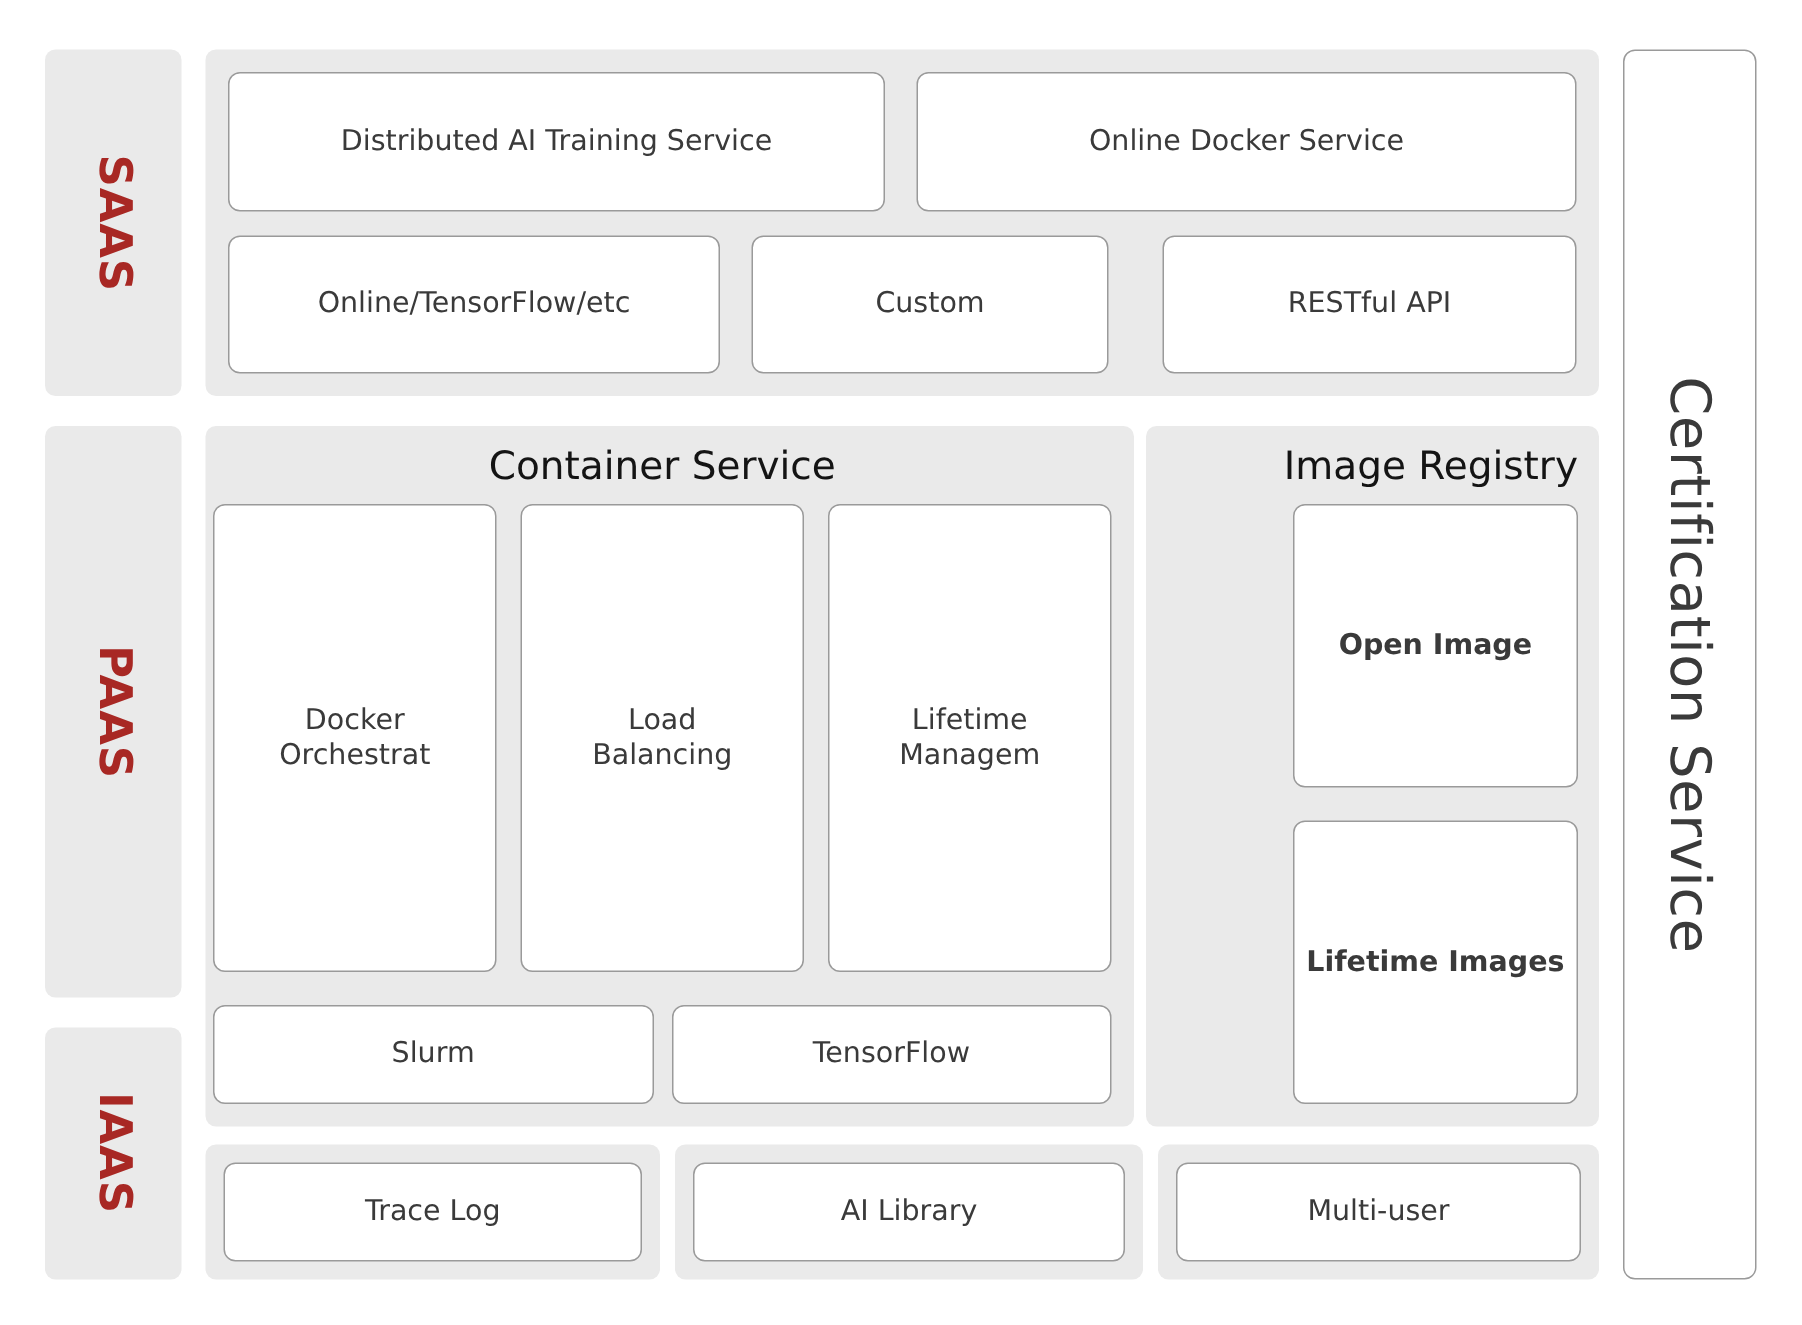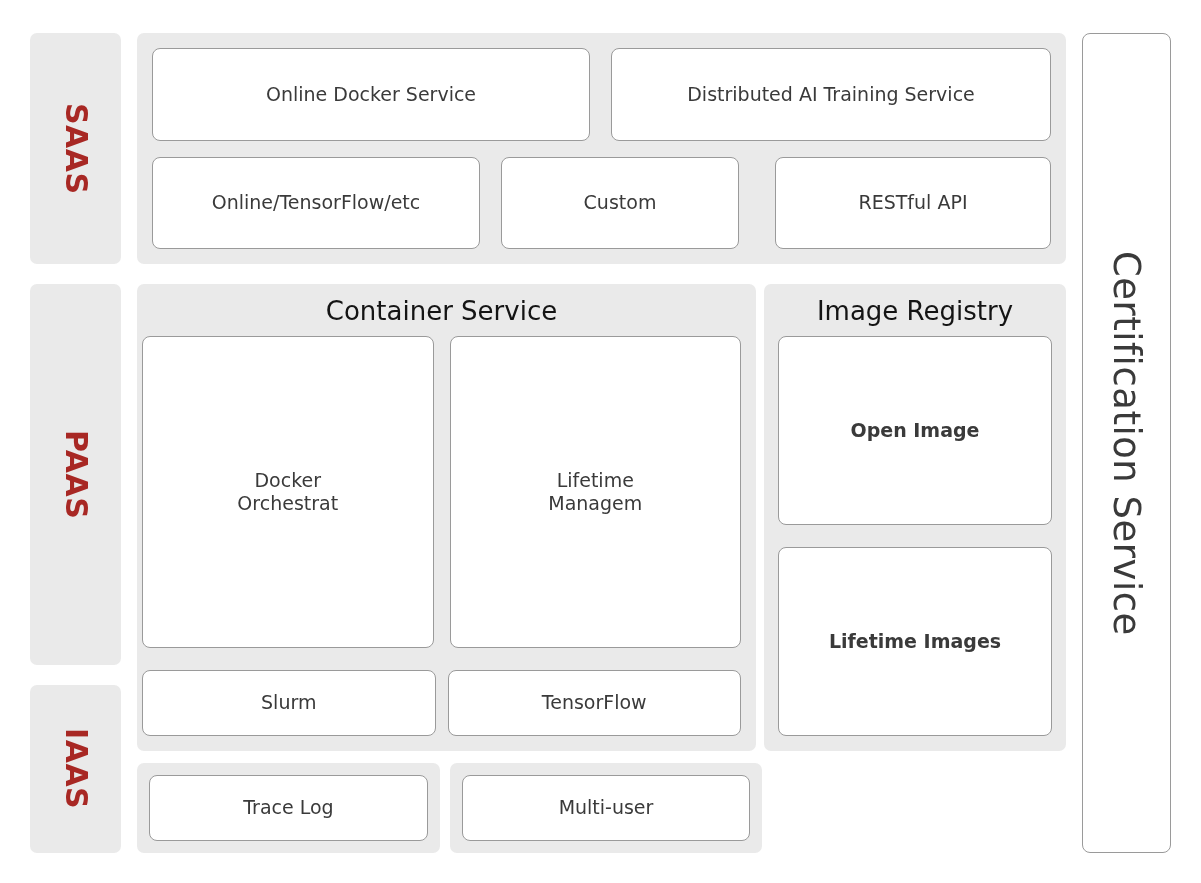--- a/index.html
+++ b/index.html
@@ -152,20 +152,21 @@
     gap: 12px;
     margin-top: 22px;
   }
   .cs-row-2 .box { flex: 1 1 0; min-width: 0; }
 
   .image-registry {
     flex: 0 0 302px;
     display: flex;
     flex-direction: column;
     padding: 0 14px 15px 14px;
+    align-items: flex-end;
   }
   .ir-boxes {
     flex: 1 1 auto;
     display: flex;
     flex-direction: column;
     gap: 22px;
     min-height: 0;
   }
   .ir-boxes .box { flex: 1 1 0; min-height: 0; font-weight: bold; }
 
@@ -232,39 +233,41 @@
       </div>
       <div class="tier-label iaas">
         <span class="vtext">IAAS</span>
       </div>
     </div>
 
     <div class="stack-col">
 
       <div class="panel saas-panel">
         <div class="saas-row saas-row-1">
+          <div class="box">Distributed AI Training Service</div>
           <div class="box">Online Docker Service</div>
-          <div class="box">Distributed AI Training Service</div>
         </div>
         <div class="saas-row saas-row-2">
           <div class="box">Online/TensorFlow/etc</div>
           <div class="box">Custom</div>
           <div class="box">RESTful API</div>
         </div>
       </div>
 
       <div class="paas-col">
 
         <div class="paas-top">
 
           <div class="panel container-service">
             <div class="panel-title">Container Service</div>
             <div class="cs-row-1">
               <div class="box">Docker
 Orchestrat</div>
+              <div class="box">Load
+Balancing</div>
               <div class="box">Lifetime
 Managem</div>
             </div>
             <div class="cs-row-2">
               <div class="box">Slurm</div>
               <div class="box">TensorFlow</div>
             </div>
           </div>
 
           <div class="panel image-registry">
@@ -275,20 +278,23 @@
             </div>
           </div>
 
         </div>
 
         <div class="paas-bottom">
           <div class="panel">
             <div class="box">Trace Log</div>
           </div>
           <div class="panel">
+            <div class="box">AI Library</div>
+          </div>
+          <div class="panel">
             <div class="box">Multi-user</div>
           </div>
         </div>
 
       </div>
 
 
     </div>
   </div>
 

